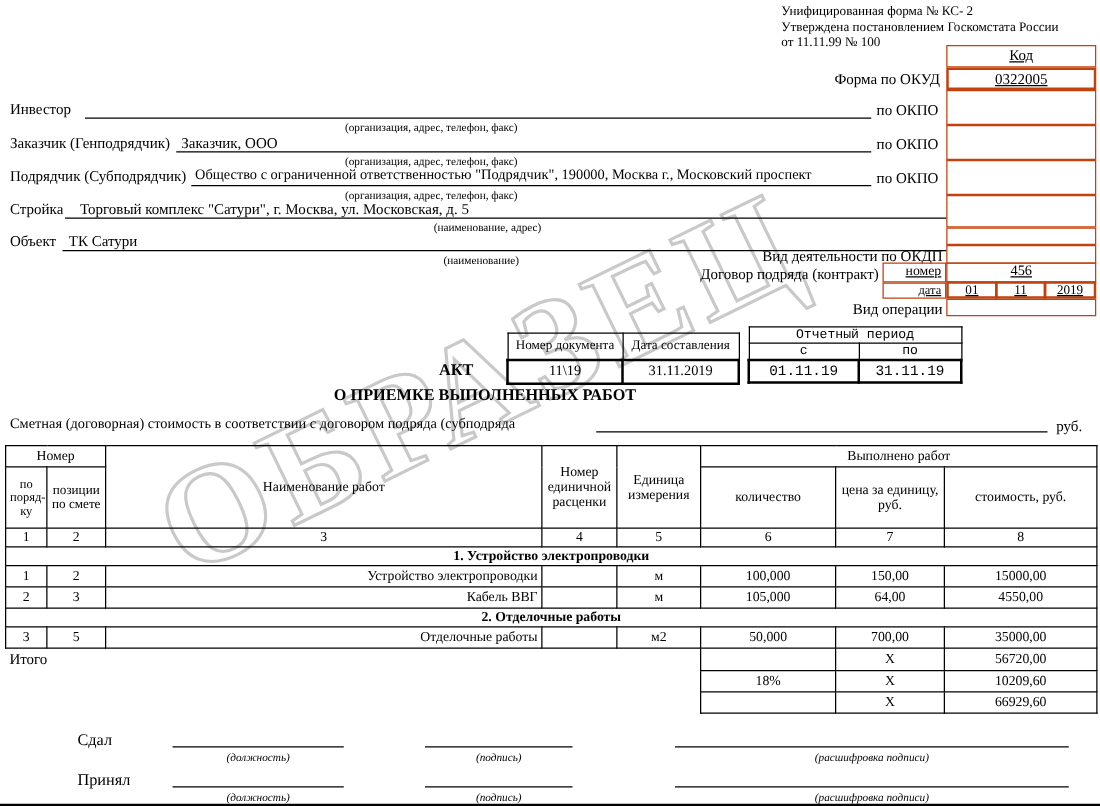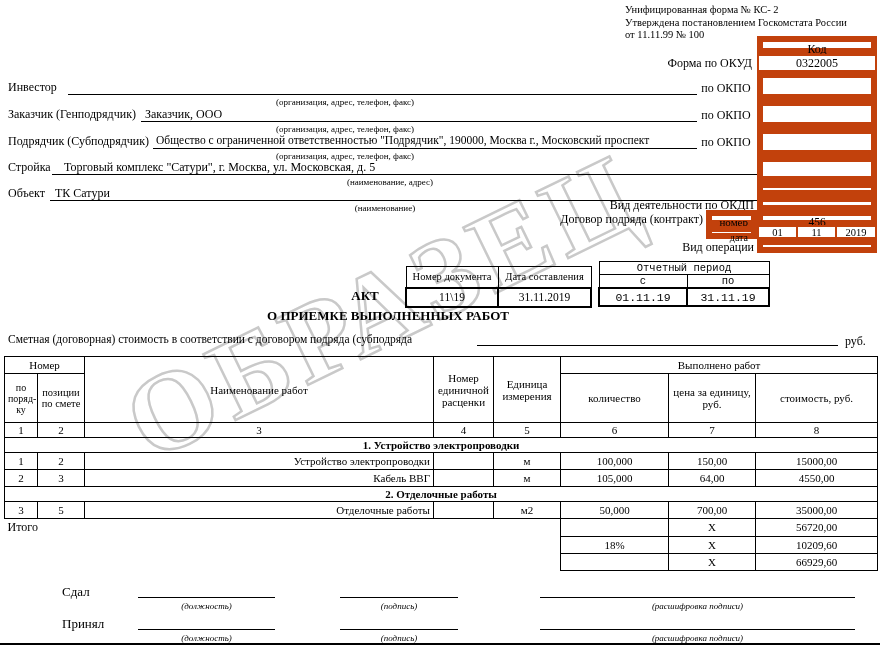--- a/index.html
+++ b/index.html
@@ -1,19 +1,19 @@
 <!DOCTYPE html>
 <html><head>
 <meta charset="utf-8">
 <style>
   html,body{margin:0;padding:0;background:#fff;}
   .page{position:relative;width:880px;height:645px;background:#fff;color:#000;
         font-family:"Liberation Serif","DejaVu Serif",serif;font-size:12px;overflow:hidden;}
   .abs{position:absolute;box-sizing:border-box;}
-  .cell{border:6px solid #c2410c;text-align:center;box-sizing:border-box;}
+  .cell{border:1px solid #c2410c;text-align:center;box-sizing:border-box;text-decoration:underline;}
   .thick{border-width:2px;}
   .u{border-bottom:1px solid #000;}
   .cap{font-size:9px;text-align:center;white-space:nowrap;}
   .it{font-style:italic;}
   .r{text-align:right;}
   .c{text-align:center;}
   .b{font-weight:bold;}
   .nw{white-space:nowrap;}
   .meta-line{font-size:10.5px;line-height:12.5px;}
   table{border-collapse:collapse;table-layout:fixed;}

